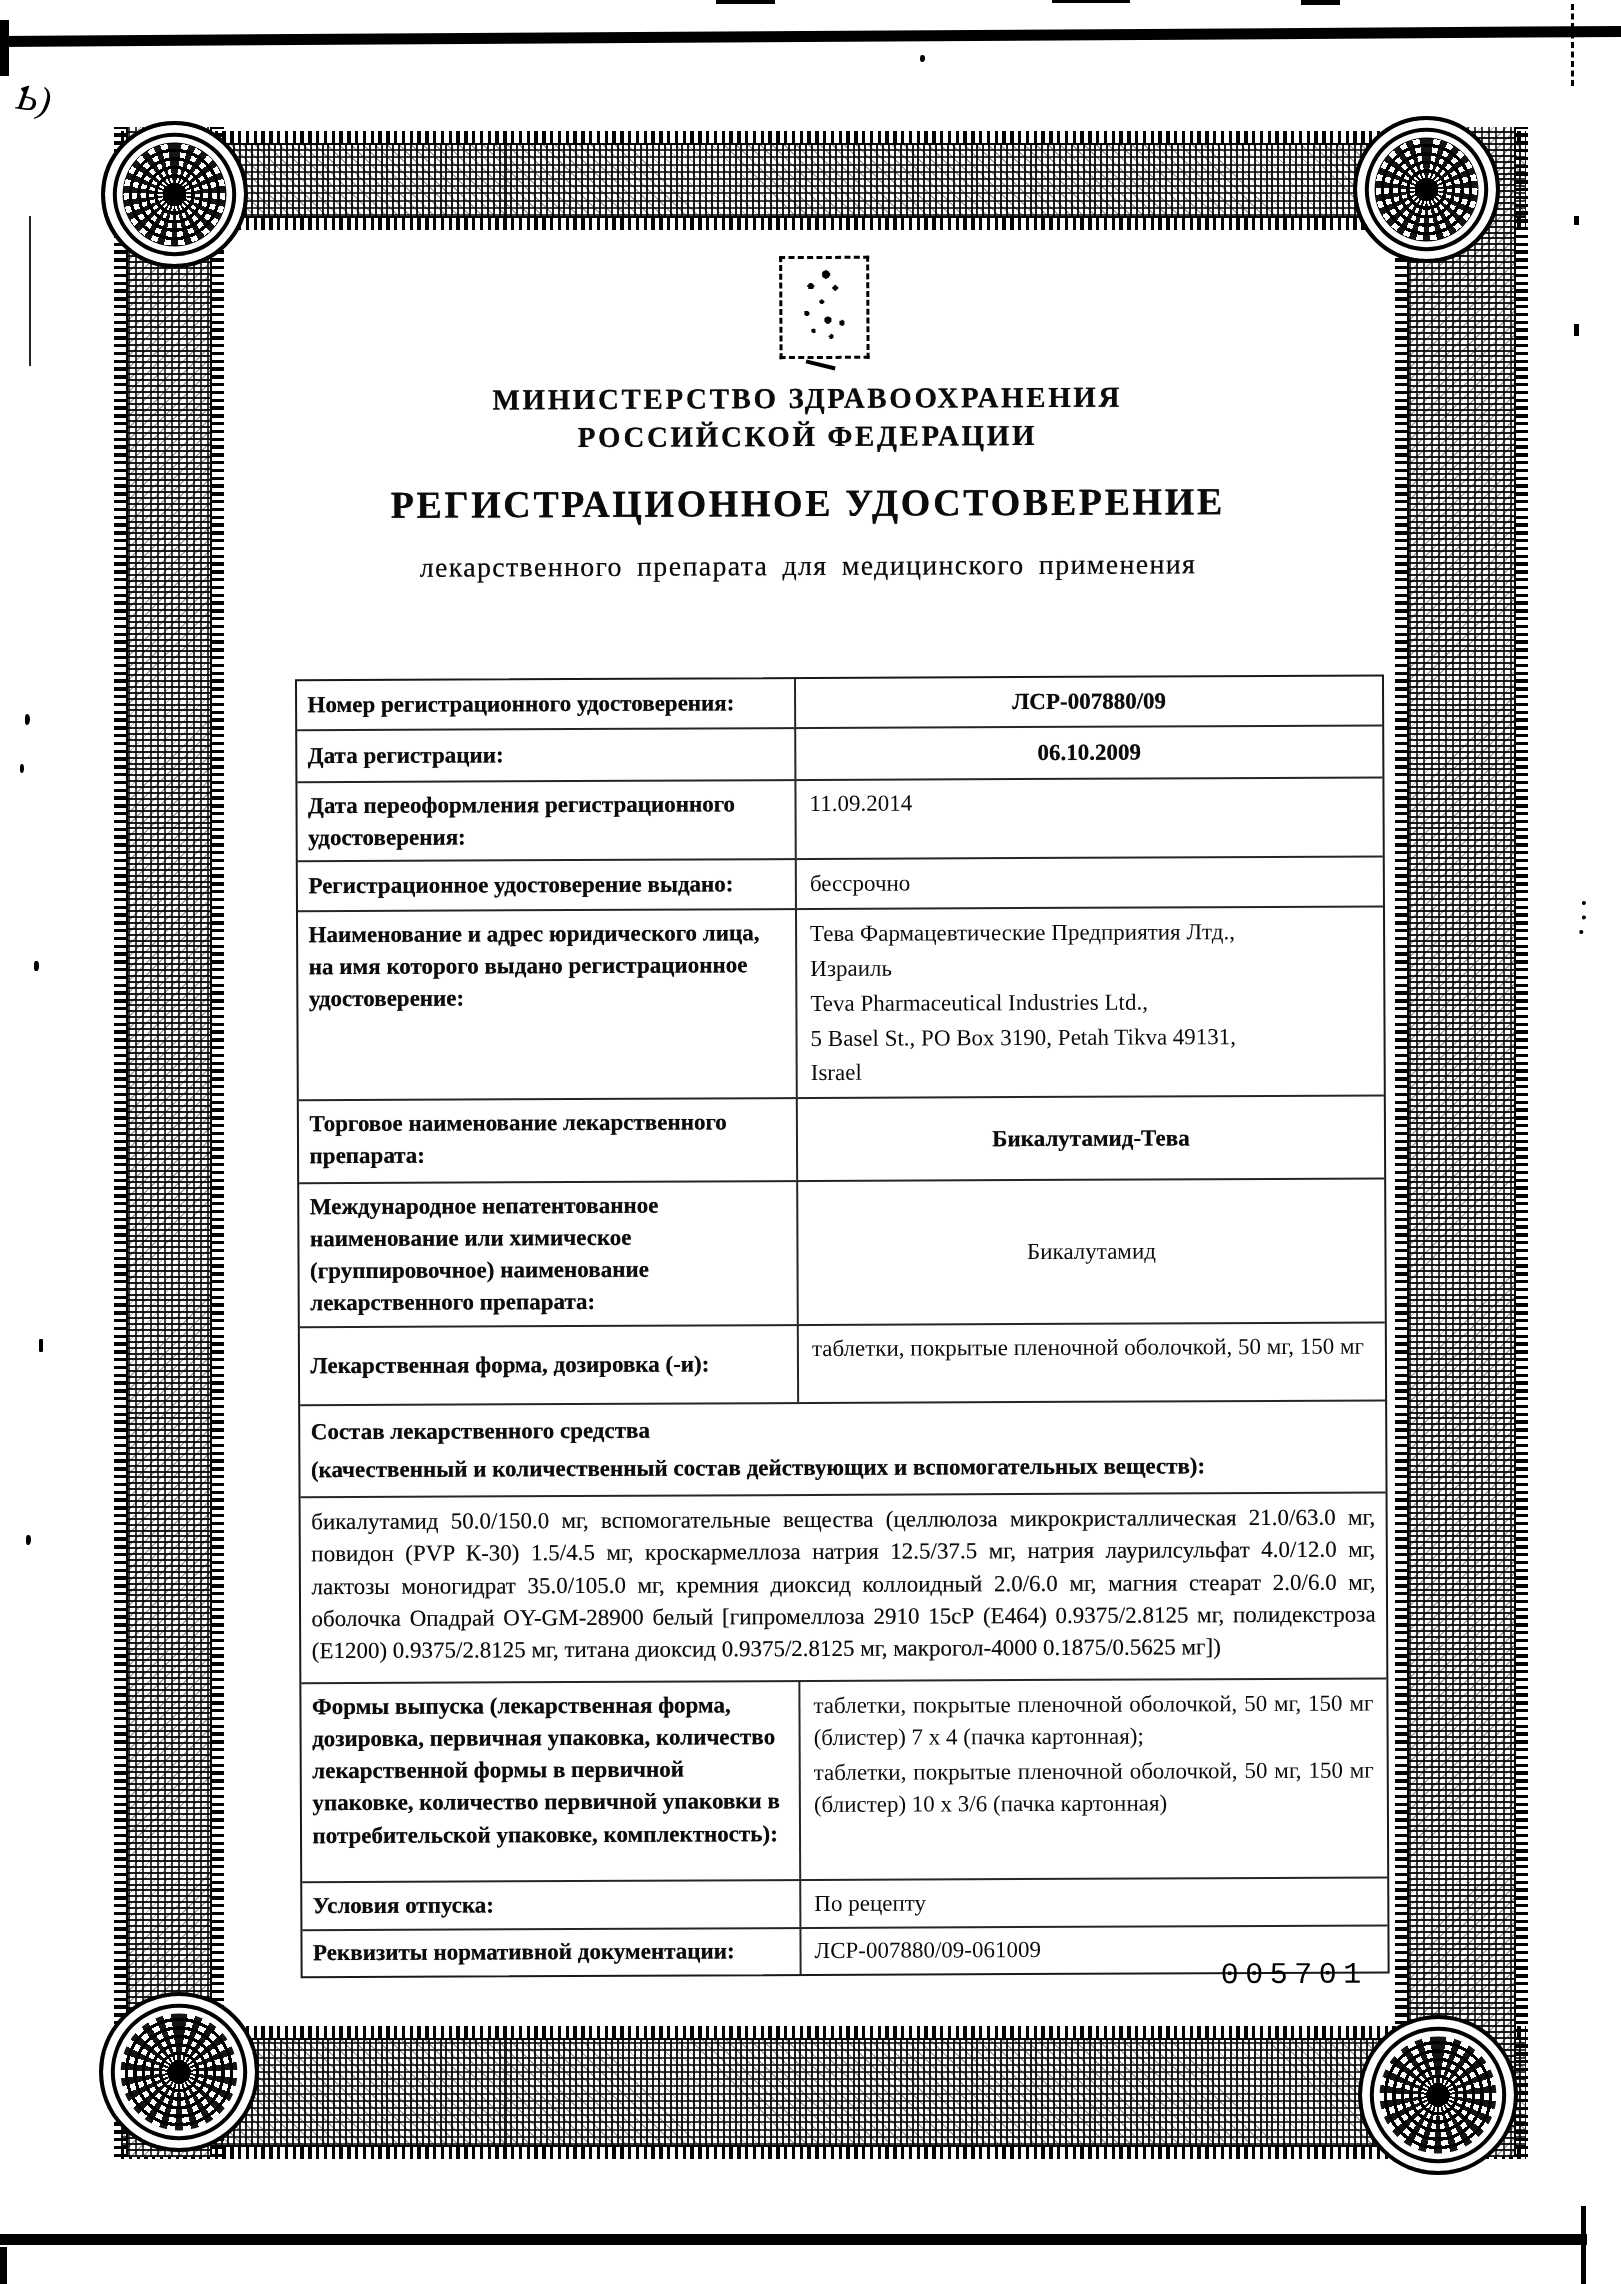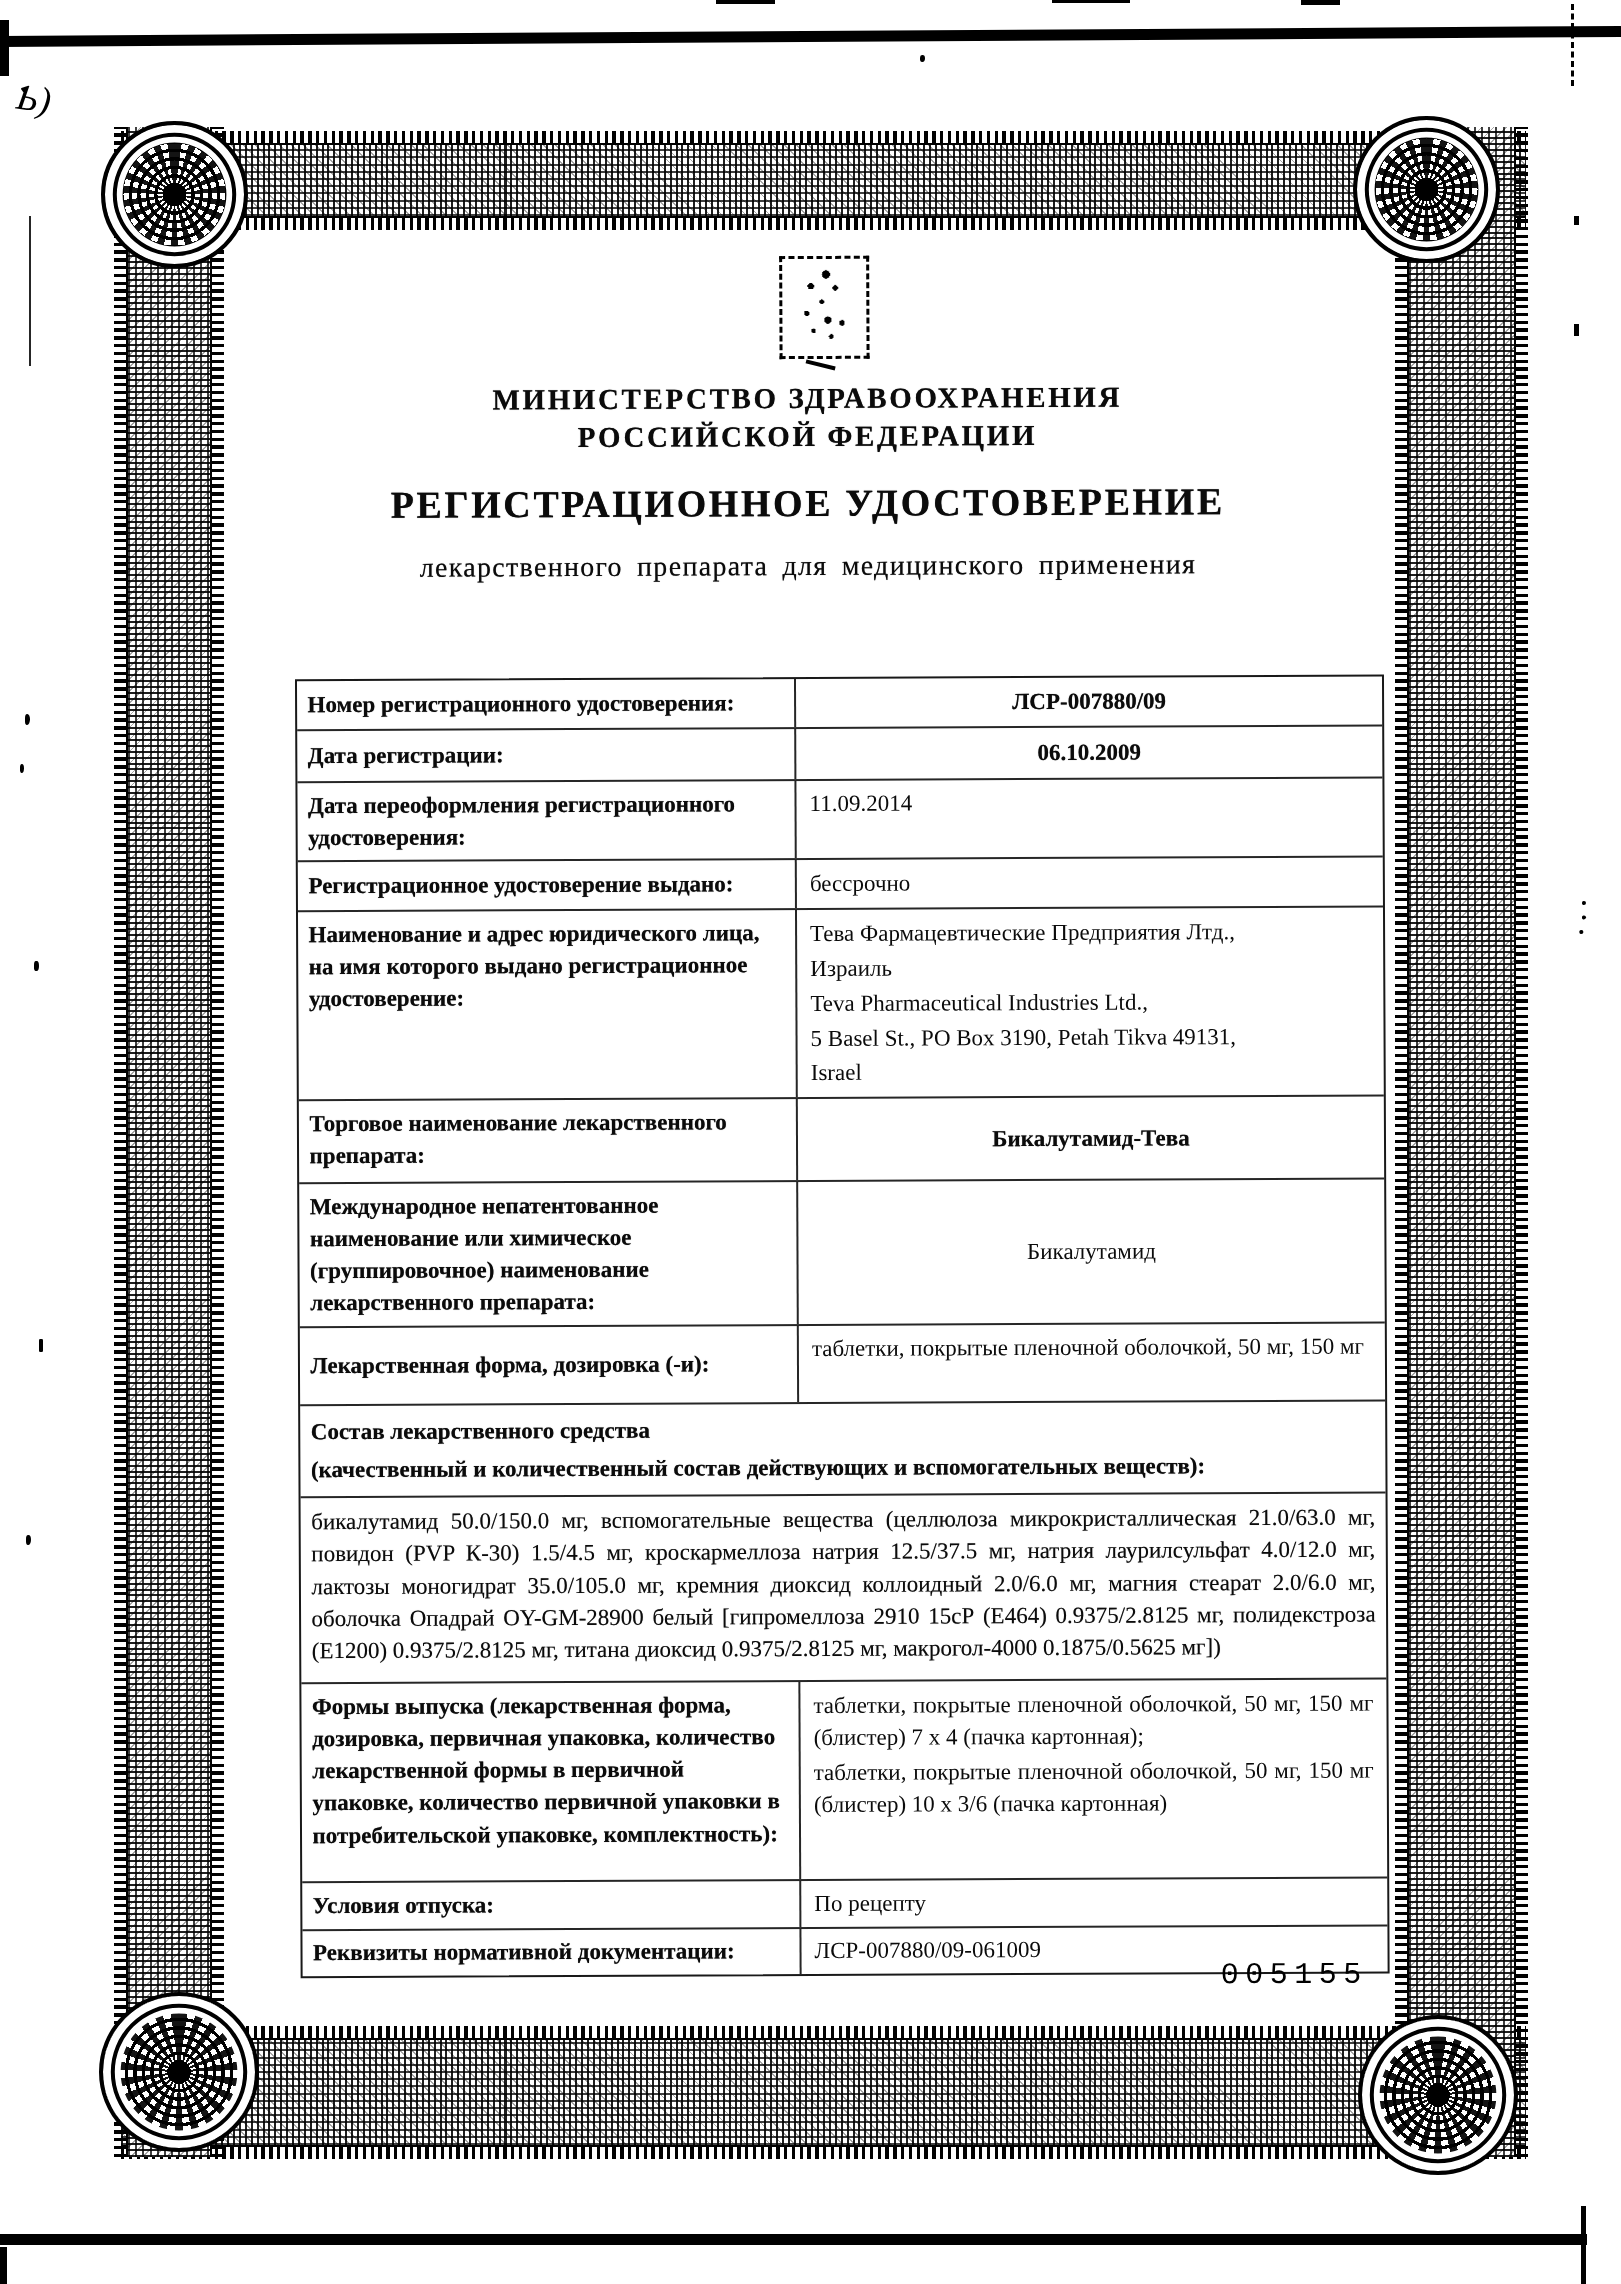--- a/index.html
+++ b/index.html
@@ -239,18 +239,18 @@
         <div class="cell value">По рецепту</div>
       </div>
 
       <div class="row r13">
         <div class="cell label">Реквизиты нормативной документации:</div>
         <div class="cell value">ЛСР-007880/09-061009</div>
       </div>
 
     </div>
 
-    <div class="serial">005155</div>
+    <div class="serial">005701</div>
 
   </div>
 
 </div>
 
 
 </body></html>

